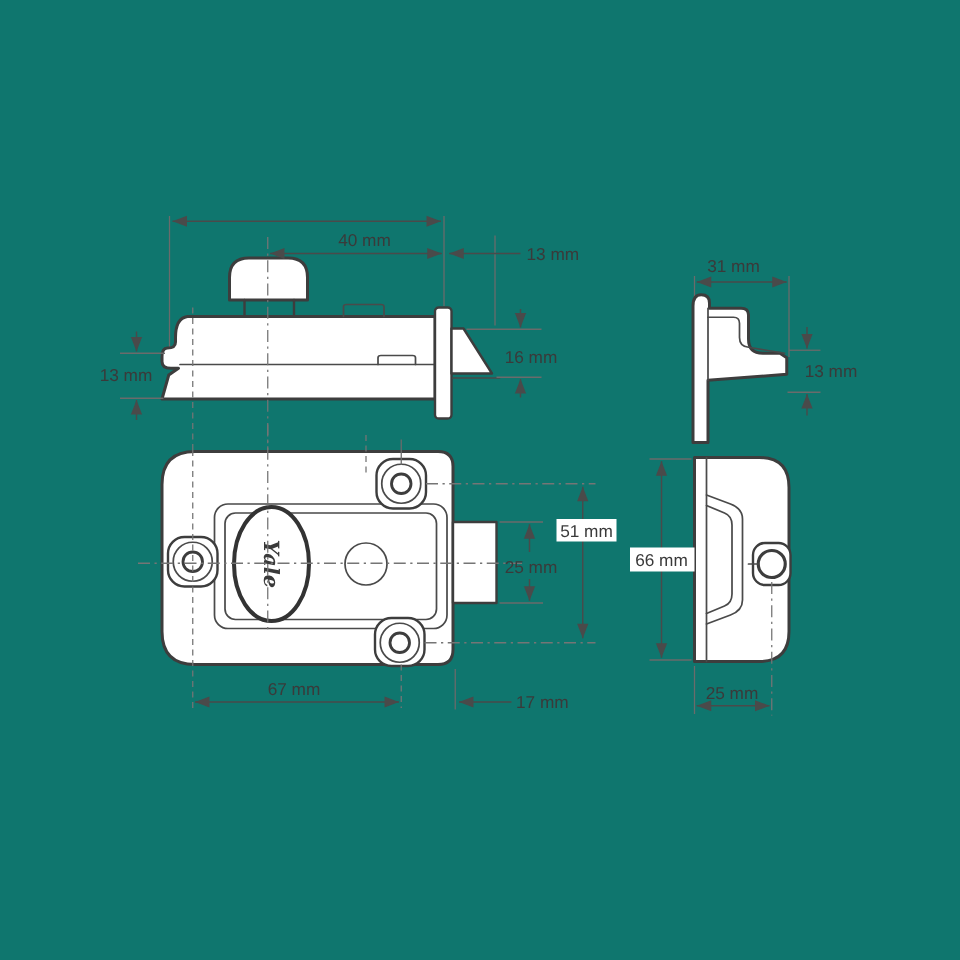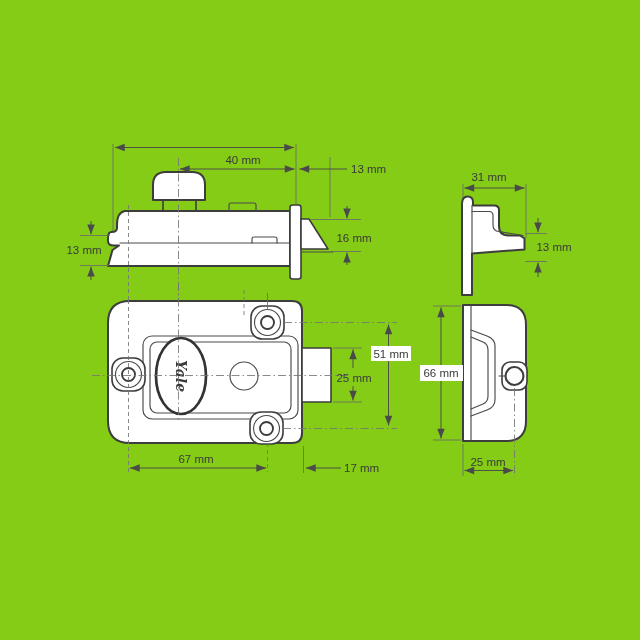--- a/index.html
+++ b/index.html
@@ -1,17 +1,17 @@
 <!DOCTYPE html>
 <html><head>
 <meta charset="utf-8">
 <style>
   html,body{margin:0;padding:0;background:#ffffff;}
   #stage{
-    position:relative;width:640px;height:640px;background:#84cc16;overflow:hidden;
+    position:relative;width:640px;height:640px;background:#0f766e;overflow:hidden;
     font-family:"Liberation Sans", sans-serif;
   }
   svg text{
     font-family:"Liberation Sans", sans-serif;
     font-size:11.5px;
     fill:#3a3a3a;
   }
   .part   {fill:#ffffff;stroke:#3d3d3d;stroke-width:2;stroke-linejoin:round;stroke-linecap:round;}
   .part2  {fill:#ffffff;stroke:#3d3d3d;stroke-width:1.6;stroke-linejoin:round;stroke-linecap:round;}
   .detail {fill:none;stroke:#4a4a4a;stroke-width:1.15;stroke-linejoin:round;stroke-linecap:round;}

